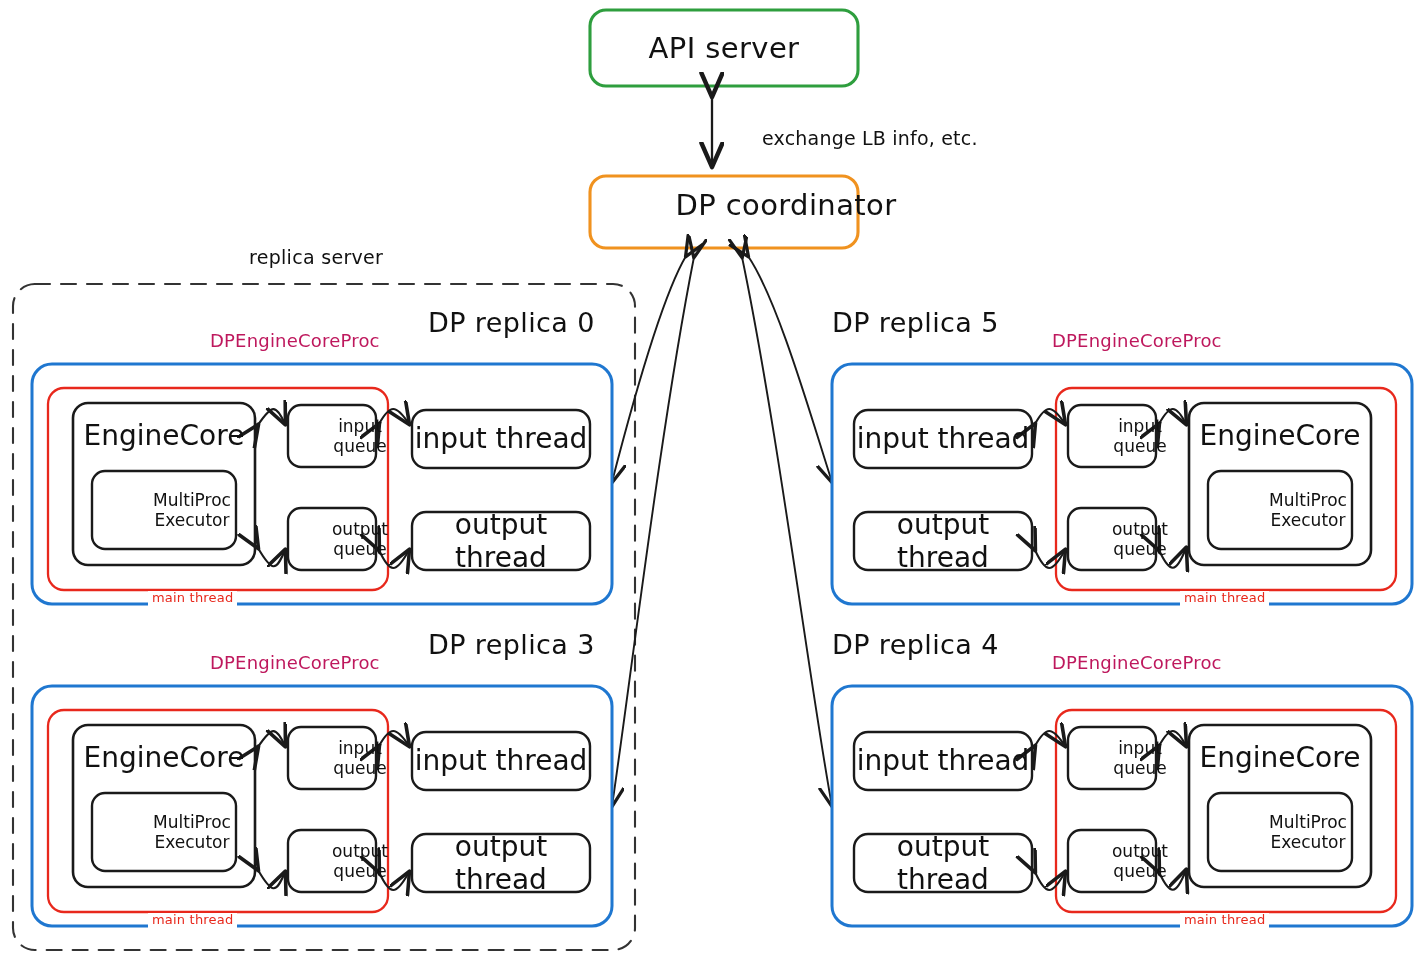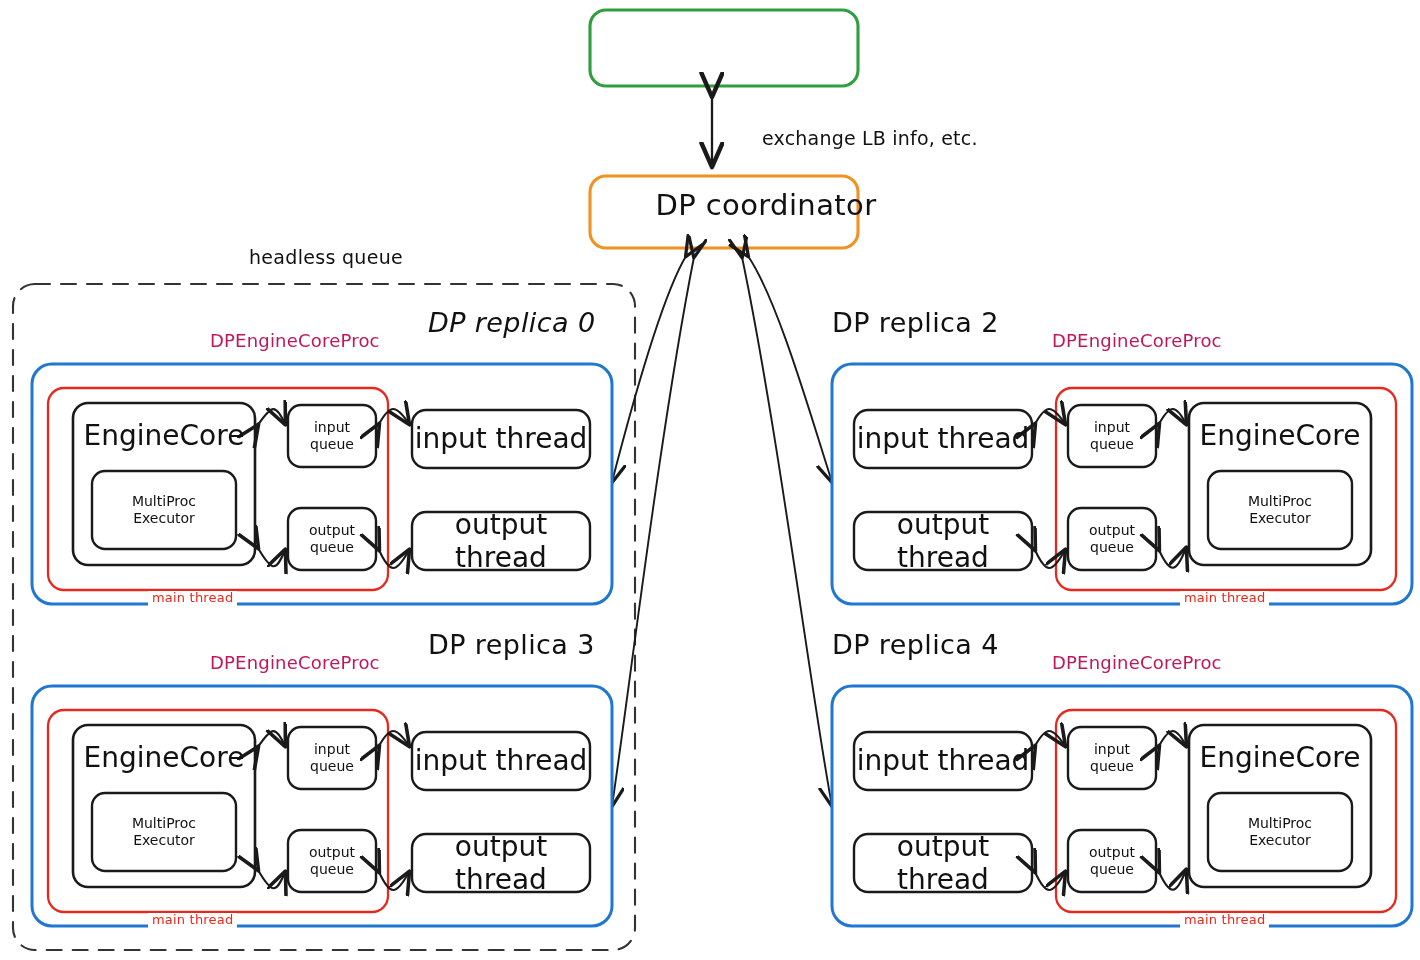--- a/index.html
+++ b/index.html
@@ -8,21 +8,21 @@
   #stage{position:absolute;inset:0;width:1420px;height:960px;}
   svg.layer{position:absolute;left:0;top:0;width:1420px;height:960px;overflow:visible;}
   .lbl{position:absolute;white-space:nowrap;line-height:1.12;}
   .t-title{font-size:29px;letter-spacing:.4px;}
   .t-replica{font-size:27px;letter-spacing:.4px;}
   .t-proc{font-size:18px;color:#be185d;letter-spacing:.2px;}
   .t-main{font-size:13px;color:#e8281c;letter-spacing:.2px;}
   .t-headless{font-size:19px;letter-spacing:.3px;}
   .t-edge{font-size:19px;letter-spacing:.2px;margin-left:32px;}
   .t-box{font-size:28px;}
-  .t-boxsm{font-size:14px;}
+  .t-boxsm{font-size:17px;padding-left:28px;}
   .boxtext{position:absolute;display:flex;align-items:center;justify-content:center;
            text-align:center;line-height:1.18;pointer-events:none;}
 </style>
 </head>
 <body>
 
 <div id="stage">
 
   <svg class="layer">
     <defs>
@@ -123,28 +123,29 @@
       <rect x="854" y="834" width="178" height="58" rx="14" ry="14" fill="#fff" stroke="#1a1a1a" stroke-width="2.4"></rect>
       <g fill="none" stroke="#1a1a1a" stroke-width="2.1">
         <path d="M1035,746 C1046,726 1052,726 1065,746" marker-start="url(#ah)" marker-end="url(#ah)"></path>
         <path d="M1159,746 C1170,726 1176,726 1186,746" marker-start="url(#ah)" marker-end="url(#ah)"></path>
         <path d="M1035,872 C1046,896 1052,896 1065,872" marker-start="url(#ah)" marker-end="url(#ah)"></path>
         <path d="M1159,872 C1170,896 1176,896 1186,870" marker-start="url(#ah)" marker-end="url(#ah)"></path>
       </g>
     </g>
   </svg>
 
+  <div class="boxtext t-title" style="left:590px;top:10px;width:268px;height:76px;">API server</div>
 
-  <div class="boxtext t-title" style="left:588px;top:176px;width:268px;height:58px;padding-left:44px;">DP coordinator</div>
+  <div class="boxtext t-title" style="left:608px;top:176px;width:268px;height:58px;padding-left:44px;">DP coordinator</div>
 
   <div class="lbl t-edge" style="left:730px;top:128px;">exchange LB info, etc.</div>
 
-  <div class="lbl t-headless" style="left:249px;top:247px;">headless queue</div>
+  <div class="lbl t-headless" style="left:249px;top:247px;">replica server</div>
 
-  <div class="lbl t-replica" style="left:428px;top:308px;font-style:italic;">DP replica 0</div>
+  <div class="lbl t-replica" style="left:428px;top:308px;">DP replica 0</div>
   <div class="lbl t-proc" style="left:210px;top:331px;">DPEngineCoreProc</div>
   <div class="lbl t-main" style="left:148px;top:591px;background:#fff;padding:0 4px;">main thread</div>
   <div class="boxtext t-box" style="left:73px;top:415px;width:182px;height:42px;">EngineCore</div>
   <div class="boxtext t-boxsm" style="left:92px;top:471px;width:144px;height:78px;white-space:pre-line;">MultiProc
 Executor</div>
   <div class="boxtext t-boxsm" style="left:288px;top:405px;width:88px;height:62px;white-space:pre-line;">input
 queue</div>
   <div class="boxtext t-boxsm" style="left:288px;top:508px;width:88px;height:62px;white-space:pre-line;">output
 queue</div>
   <div class="boxtext t-box" style="left:412px;top:410px;width:178px;height:58px;">input thread</div>
@@ -156,21 +157,21 @@
   <div class="boxtext t-box" style="left:73px;top:737px;width:182px;height:42px;">EngineCore</div>
   <div class="boxtext t-boxsm" style="left:92px;top:793px;width:144px;height:78px;white-space:pre-line;">MultiProc
 Executor</div>
   <div class="boxtext t-boxsm" style="left:288px;top:727px;width:88px;height:62px;white-space:pre-line;">input
 queue</div>
   <div class="boxtext t-boxsm" style="left:288px;top:830px;width:88px;height:62px;white-space:pre-line;">output
 queue</div>
   <div class="boxtext t-box" style="left:412px;top:732px;width:178px;height:58px;">input thread</div>
   <div class="boxtext t-box" style="left:412px;top:834px;width:178px;height:58px;">output thread</div>
 
-  <div class="lbl t-replica" style="left:832px;top:308px;">DP replica 2</div>
+  <div class="lbl t-replica" style="left:832px;top:308px;">DP replica 5</div>
   <div class="lbl t-proc" style="left:1052px;top:331px;">DPEngineCoreProc</div>
   <div class="lbl t-main" style="left:1180px;top:591px;background:#fff;padding:0 4px;">main thread</div>
   <div class="boxtext t-box" style="left:1189px;top:415px;width:182px;height:42px;">EngineCore</div>
   <div class="boxtext t-boxsm" style="left:1208px;top:471px;width:144px;height:78px;white-space:pre-line;">MultiProc
 Executor</div>
   <div class="boxtext t-boxsm" style="left:1068px;top:405px;width:88px;height:62px;white-space:pre-line;">input
 queue</div>
   <div class="boxtext t-boxsm" style="left:1068px;top:508px;width:88px;height:62px;white-space:pre-line;">output
 queue</div>
   <div class="boxtext t-box" style="left:854px;top:410px;width:178px;height:58px;">input thread</div>

